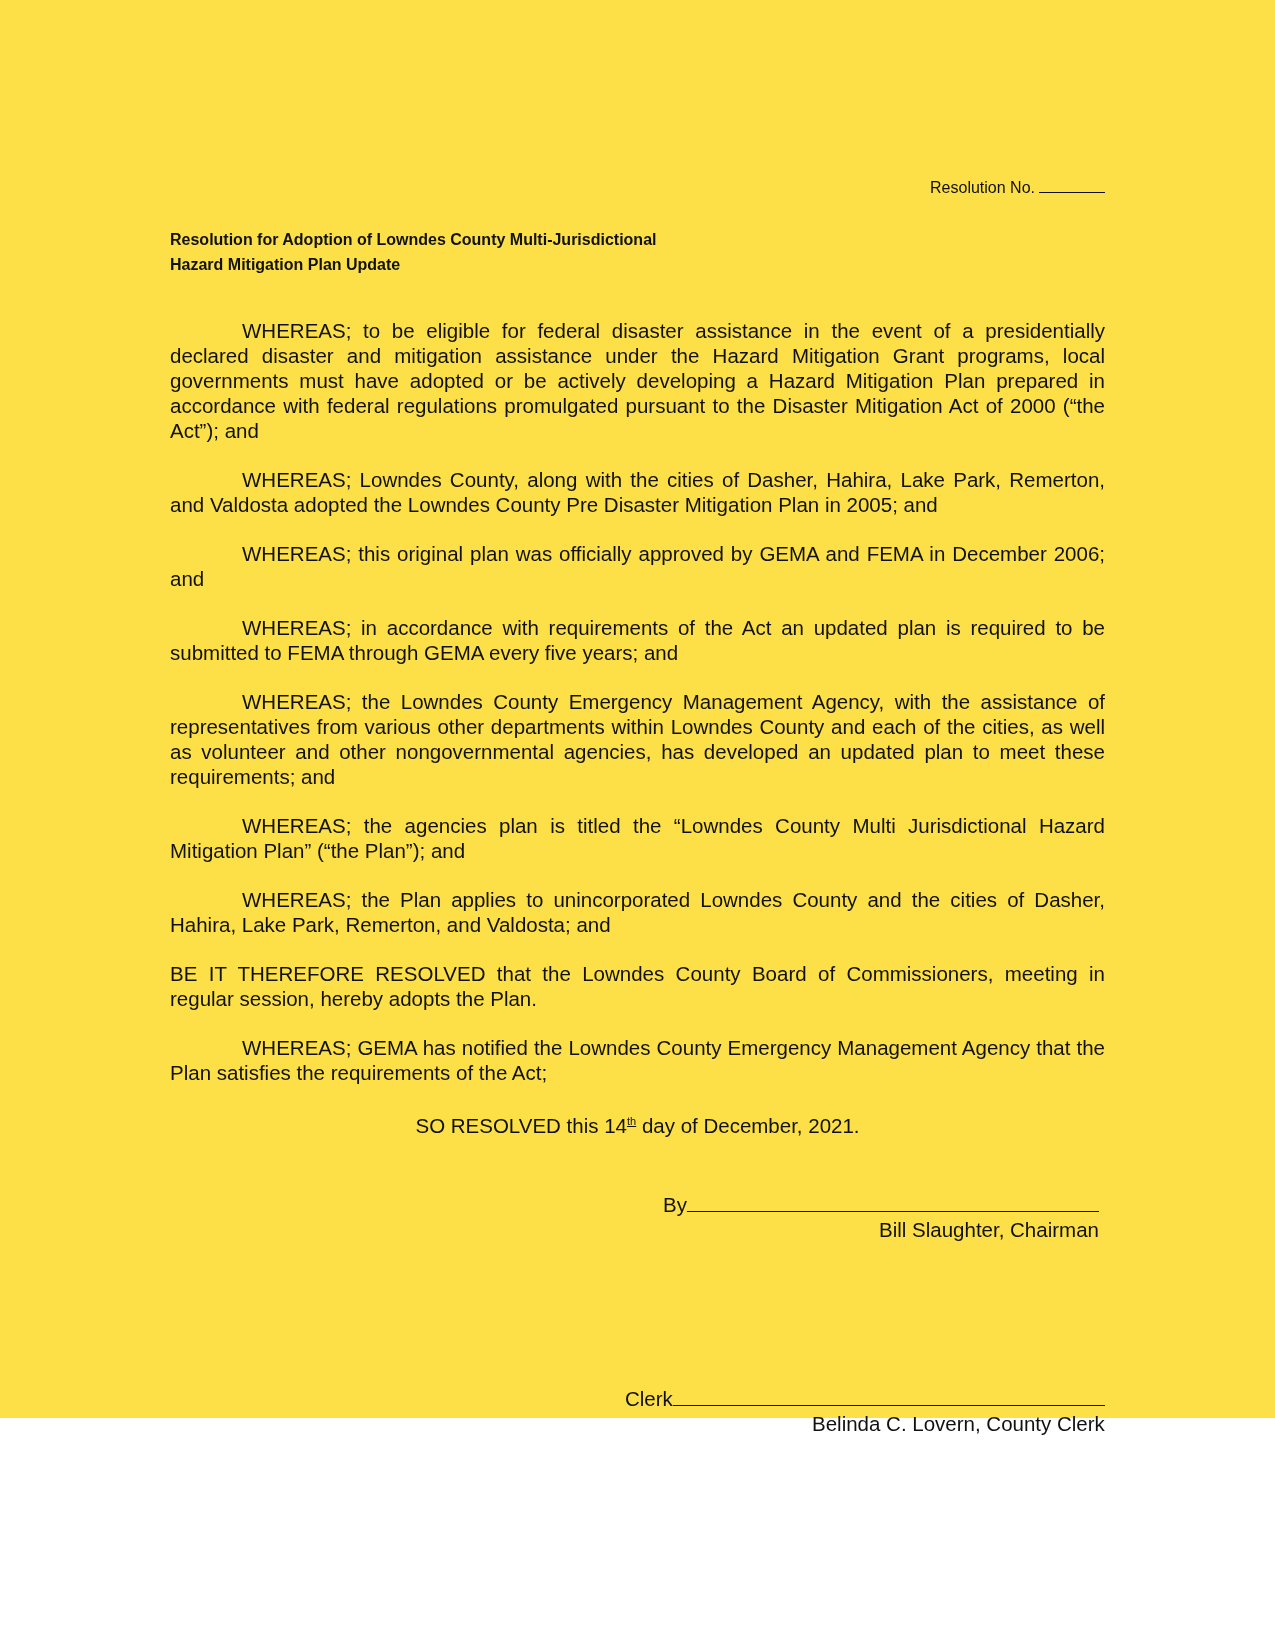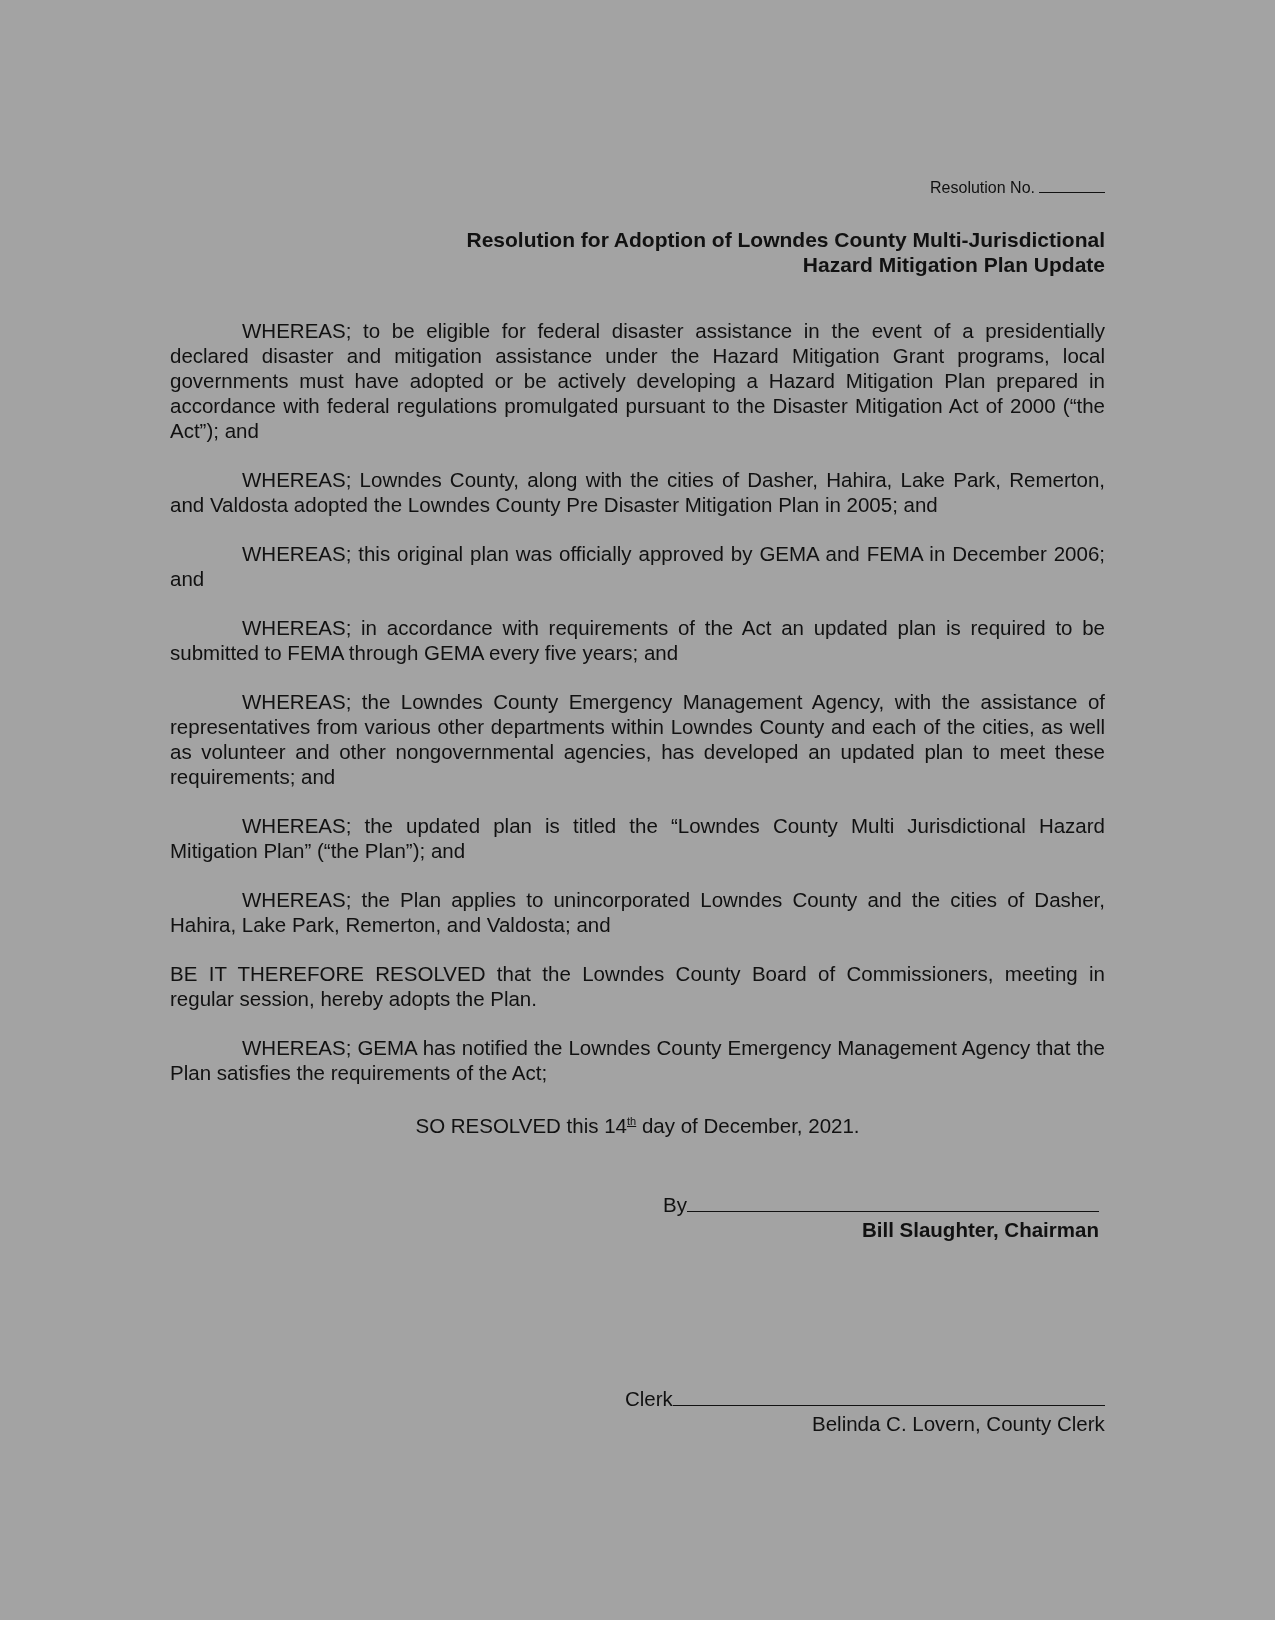--- a/index.html
+++ b/index.html
@@ -1,20 +1,20 @@
 <!DOCTYPE html>
 <html><head>
 <meta charset="utf-8">
 <style>
   html, body { margin:0; padding:0; background:#ffffff; }
   body { width:1275px; height:1651px; position:relative; overflow:hidden; color:#111; font-family:"Liberation Sans", sans-serif; }
-  .page { position:absolute; left:0; top:0; width:1275px; height:1620px; background:#a3a3a3; }
+  .page { position:absolute; left:0; top:0; width:1275px; height:1418px; background:#fde047; }
   .resno { position:absolute; top:178px; right:170px; font-size:16px; color:#111; }
   .resno .blank { display:inline-block; width:66px; border-bottom:1.5px solid #111; height:14px; vertical-align:baseline; margin-left:4px; }
-  .title { position:absolute; top:227px; left:170px; width:935px; text-align:right; font-weight:bold; font-size:21px; line-height:25px; }
+  .title { position:absolute; top:227px; left:170px; width:935px; text-align:left; font-weight:bold; font-size:16px; line-height:25px; }
   .body { position:absolute; top:302px; left:170px; width:935px; font-size:20.5px; line-height:25px; }
   .para { text-align:justify; margin:16px 0 24px 0; }
   .para.indent { text-indent:72px; }
   .resolved { text-align:center; margin:16px; }
   sup.ord { font-size:11px; text-decoration:underline; vertical-align:8px; }
   .sig { position:absolute; font-size:20.5px; line-height:25px;text-align:right; }
   .sig .line { display:inline-block; border-bottom:1.5px solid #111; height:18px; vertical-align:baseline; }
   .sig .name { display:block; }
 </style>
 </head>
@@ -30,30 +30,30 @@
     <div>Resolution for Adoption of Lowndes County Multi-Jurisdictional</div>
     <div>Hazard Mitigation Plan Update</div>
   </div>
 
   <div class="body">
     <p class="para indent">WHEREAS; to be eligible for federal disaster assistance in the event of a presidentially declared disaster and mitigation assistance under the Hazard Mitigation Grant programs, local governments must have adopted or be actively developing a Hazard Mitigation Plan prepared in accordance with federal regulations promulgated pursuant to the Disaster Mitigation Act of 2000 (“the Act”); and</p>
     <p class="para indent">WHEREAS; Lowndes County, along with the cities of Dasher, Hahira, Lake Park, Remerton, and Valdosta adopted the Lowndes County Pre Disaster Mitigation Plan in 2005; and</p>
     <p class="para indent">WHEREAS; this original plan was officially approved by GEMA and FEMA in December 2006; and</p>
     <p class="para indent">WHEREAS; in accordance with requirements of the Act an updated plan is required to be submitted to FEMA through GEMA every five years; and</p>
     <p class="para indent">WHEREAS; the Lowndes County Emergency Management Agency, with the assistance of representatives from various other departments within Lowndes County and each of the cities, as well as volunteer and other nongovernmental agencies, has developed an updated plan to meet these requirements; and</p>
-    <p class="para indent">WHEREAS; the updated plan is titled the “Lowndes County Multi Jurisdictional Hazard Mitigation Plan” (“the Plan”); and</p>
+    <p class="para indent">WHEREAS; the agencies plan is titled the “Lowndes County Multi Jurisdictional Hazard Mitigation Plan” (“the Plan”); and</p>
     <p class="para indent">WHEREAS; the Plan applies to unincorporated Lowndes County and the cities of Dasher, Hahira, Lake Park, Remerton, and Valdosta; and</p>
     <p class="para">BE IT THEREFORE RESOLVED that the Lowndes County Board of Commissioners, meeting in regular session, hereby adopts the Plan.</p>
     <p class="para indent">WHEREAS; GEMA has notified the Lowndes County Emergency Management Agency that the Plan satisfies the requirements of the Act;</p>
     <p class="resolved"><span>SO RESOLVED this 14</span><sup class="ord">th</sup><span> day of December, 2021.</span></p>
   </div>
 
   <div class="sig" style="top:1192px; left:663px;">
     <div><span>By</span><span class="line" style="width:412px;"></span></div>
-    <span class="name" style="margin-left:23px;font-weight:bold;">Bill Slaughter, Chairman</span>
+    <span class="name" style="margin-left:23px;">Bill Slaughter, Chairman</span>
   </div>
 
   <div class="sig" style="top:1386px; left:625px;">
     <div><span>Clerk</span><span class="line" style="width:432px;"></span></div>
     <span class="name" style="margin-left:92px;">Belinda C. Lovern, County Clerk</span>
   </div>
 
 </div>
 
 </body></html>

